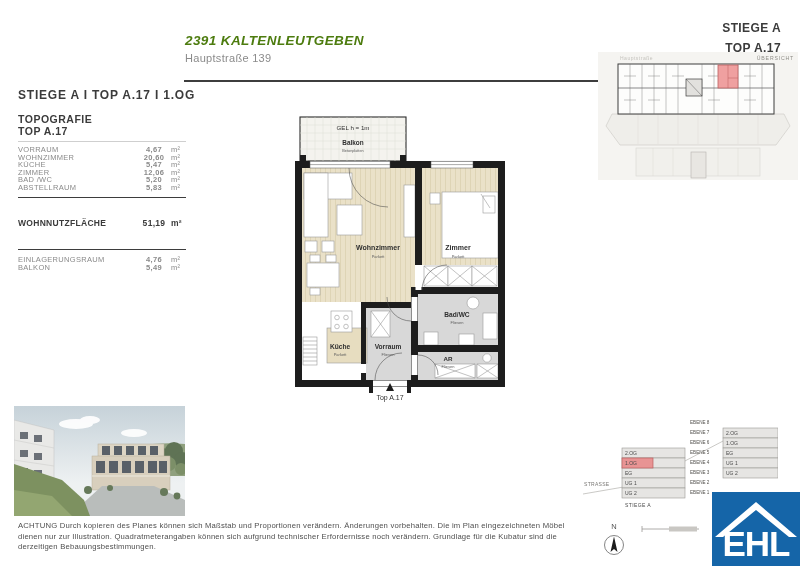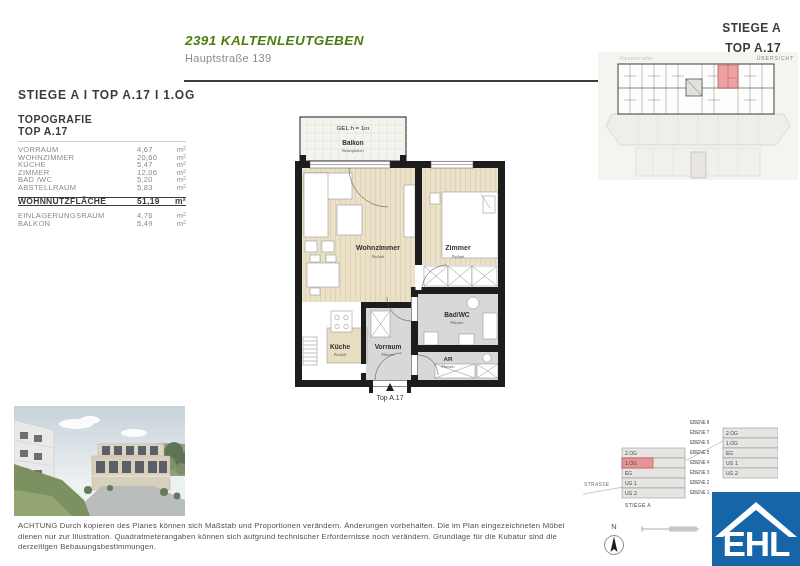--- a/index.html
+++ b/index.html
@@ -14,24 +14,24 @@
   .hdr-right{right:19px;top:18px;text-align:right;font-size:12px;font-weight:bold;line-height:20px;letter-spacing:.4px;color:#3b3b3b;}
   .hdr-rule{left:184px;top:80px;width:597px;height:2px;background:#3d3d3d;}
   
   .plan-heading{left:18px;top:88px;font-size:12px;font-weight:bold;letter-spacing:.8px;color:#3b3b3b;}
   
   .topo{left:18px;top:113px;width:168px;font-size:7.5px;color:#8a8a8a;}
   .topo .thead{display:flex;justify-content:space-between;font-size:10.5px;font-weight:bold;color:#3b3b3b;
     letter-spacing:.5px;padding-bottom:4px;border-bottom:1px solid #cfcfcf;margin-bottom:4px;flex-direction:column;}
   .trow{display:flex;align-items:baseline;line-height:7.6px;letter-spacing:.3px;}
   .trow .lbl{flex:1;}
-  .trow .val{width:34px;text-align:left;}
-  .trow .unit{width:15px;text-align:right;}
+  .trow .val{width:34px;text-align:center;font-weight:bold;}
+  .trow .unit{width:15px;text-align:left;}
   .total{border-top:1.5px solid #3d3d3d;border-bottom:1.5px solid #3d3d3d;
-    margin-top:5px;padding:0 0;font-weight:bold;color:#3b3b3b;font-size:8.5px;}
+    margin-top:5px;padding:22px 0;font-weight:bold;color:#3b3b3b;font-size:8.5px;}
   .extras{margin-top:6px;}
   
   .disclaimer{left:18px;top:521px;width:568px;font-size:7.7px;line-height:1.38;color:#4f4f4f;letter-spacing:.2px;}
   
   .ehl{left:712px;top:492px;width:88px;height:92px;z-index:6;}
   svg text{font-family:"Liberation Sans", sans-serif;}
 </style>
 </head>
 <body>
 

